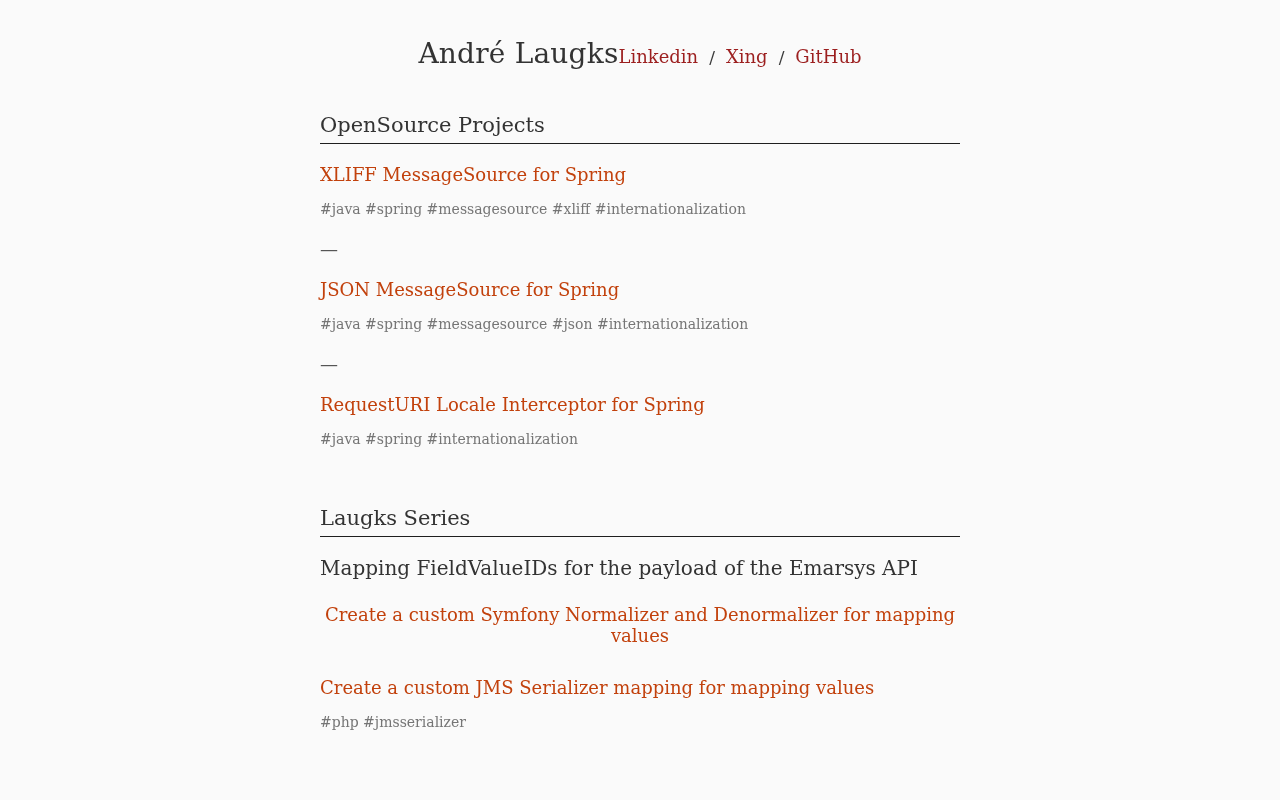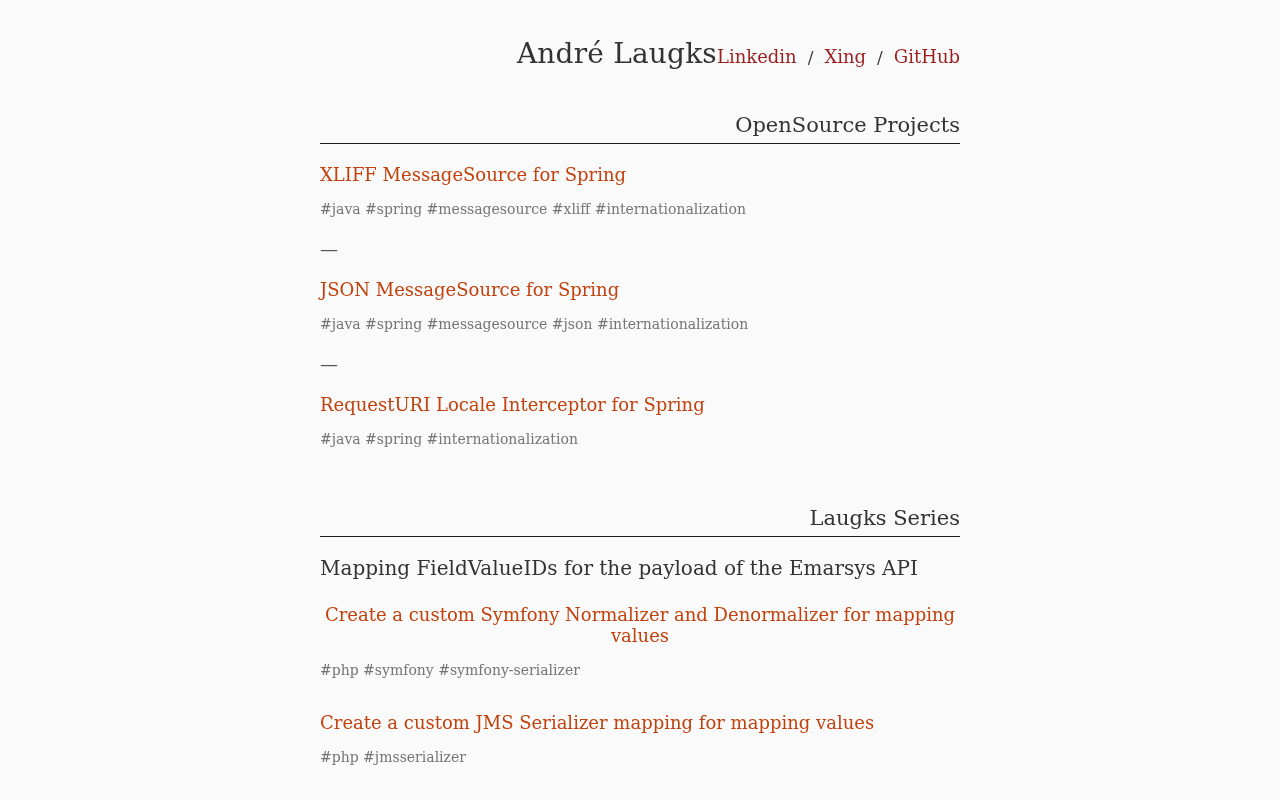--- a/index.html
+++ b/index.html
@@ -17,21 +17,21 @@
     background: #fafafa;
   }
   .container {
     width: 640px;
     margin: 0 auto;
     padding-top: 40px;
   }
   
   .site-header {
     display: flex;
-    justify-content: flex-end;
+    justify-content: center;
     align-items: baseline;
   }
   .site-title {
     font-size: 28px;
     font-weight: 400;
     line-height: 28px;
     margin: 0;
     color: #333333;
     letter-spacing: 0.2px;
   }
@@ -51,21 +51,20 @@
   }
   
   .section-title {
     font-size: 21px;
     font-weight: 400;
     line-height: 21px;
     margin: 47px 0 0 0;
     padding-bottom: 7px;
     border-bottom: 1px solid #1f1f1f;
     color: #333333;
-    text-align: right;
   }
   .section-title.second {
     margin-top: 58px;
   }
   .entry-title {
     margin: 0;
     font-size: 18px;
     font-weight: 400;
     line-height: 21px;
   }
@@ -138,21 +137,20 @@
     </section>
 
     <section>
       <h2 class="section-title second">Laugks Series</h2>
 
       <h3 class="series-subtitle">Mapping FieldValueIDs for the payload of the Emarsys API</h3>
 
       <p class="entry-title article-first">
         <a href="#">Create a custom Symfony Normalizer and Denormalizer for mapping values</a>
       </p>
-      <p class="tags">#php #symfony #symfony-serializer</p>
 
       <p class="entry-title article-next">
         <a href="#">Create a custom JMS Serializer mapping for mapping values</a>
       </p>
       <p class="tags">#php #jmsserializer</p>
 
     </section>
 
   </div>
 </div>

